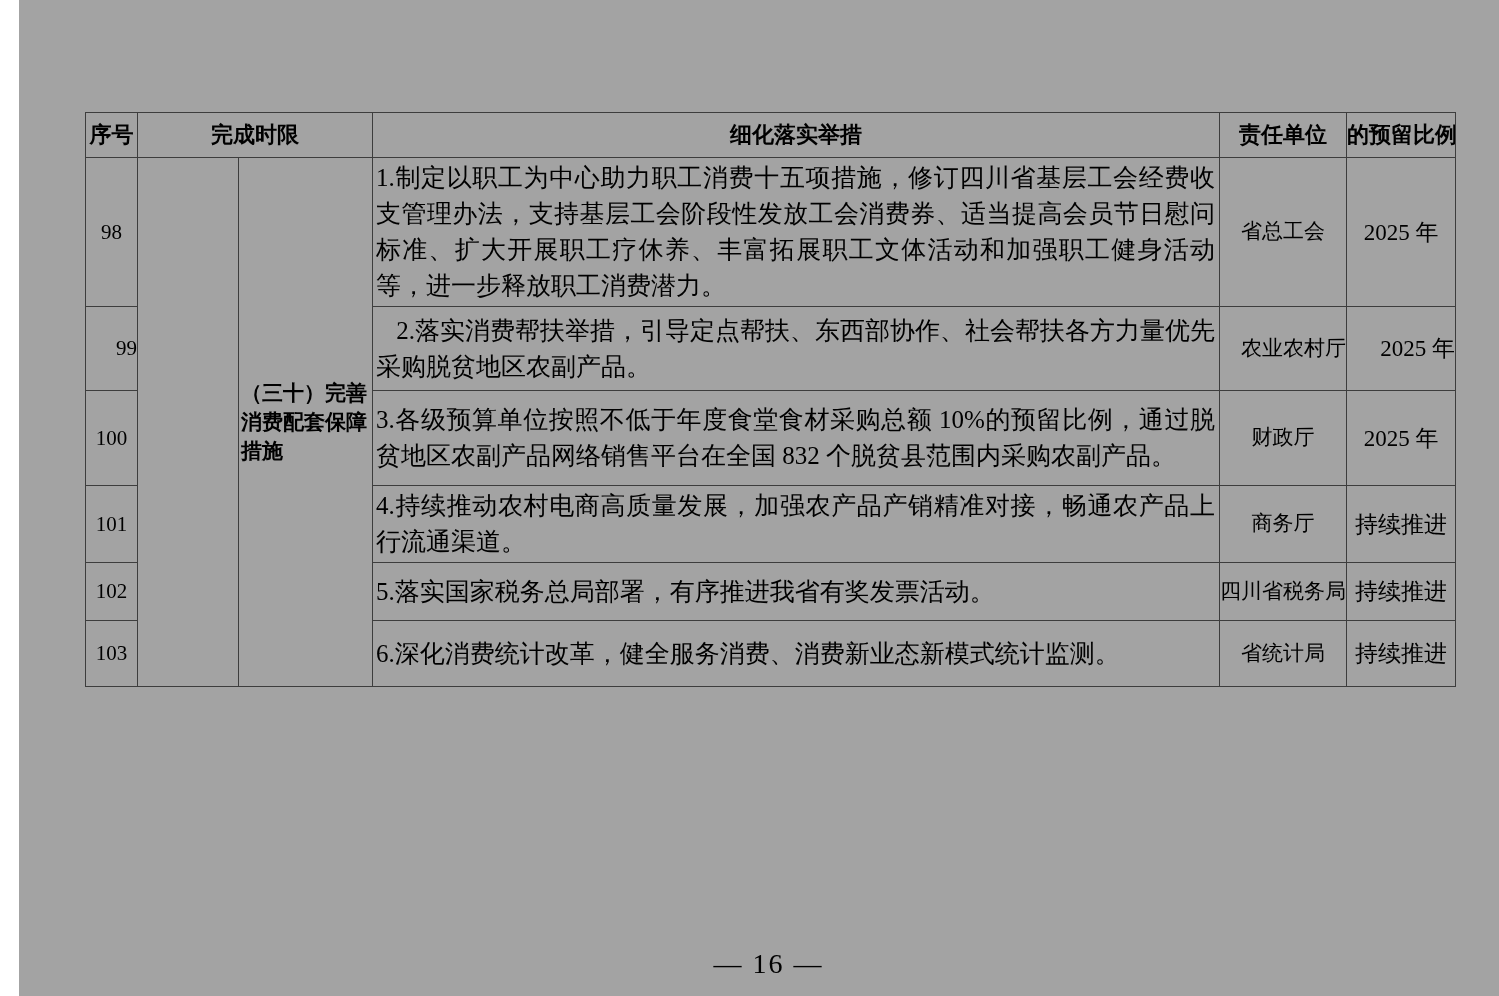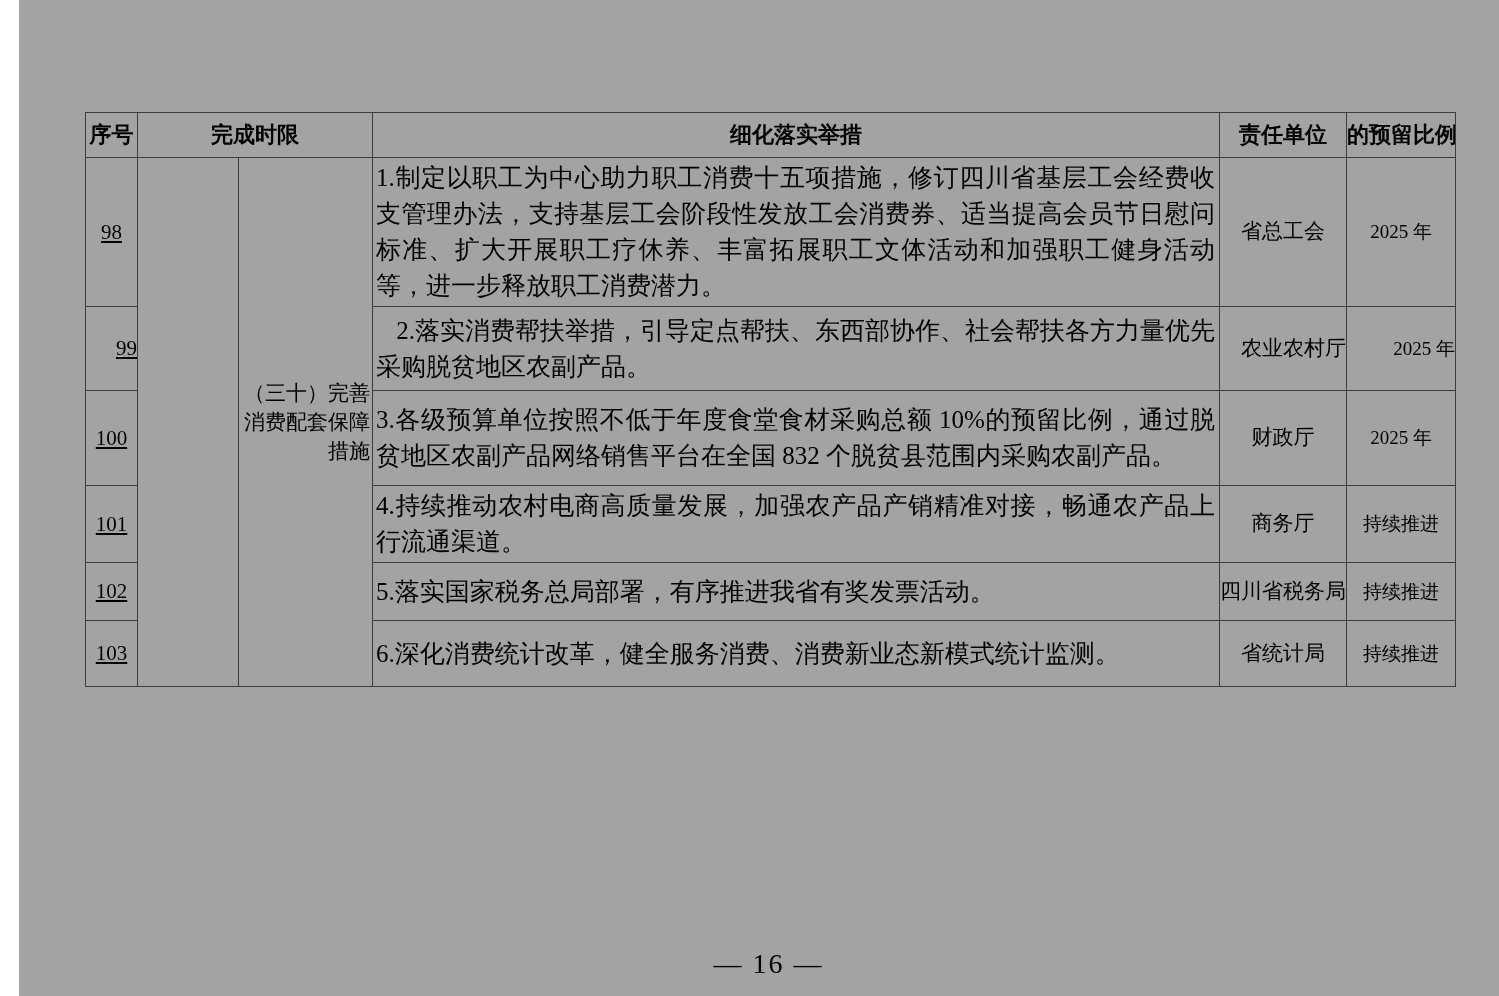--- a/index.html
+++ b/index.html
@@ -37,49 +37,48 @@
   tr.r98  td { height: 114px; }
   tr.r99  td { height: 84px; text-align: right; }
   tr.r100 td { height: 95px; }
   tr.r101 td { height: 58px; }
   tr.r102 td { height: 58px; }
   tr.r103 td { height: 66px; }
 
   td.cell-index {
     text-align: center;
     font-size: 21px;
-    text-decoration: underline;
   }
   td.cell-task-empty { }
   td.cell-task {
-    font-weight: normal;
+    font-weight: bold;
     font-size: 21px;
     line-height: 29px;
-    text-align: right;
+    text-align: left;
     vertical-align: middle;
     padding: 0 2px;
     word-break: break-all;
   }
   td.cell-measure {
     font-size: 25px;
     line-height: 36px;
     text-align: justify;
     text-align-last: left;
     padding: 2px 4px 2px 3px;
     word-break: break-all;
   }
   td.cell-unit {
     text-align: center;
     font-size: 21px;
     padding: 0;
     line-height: 1.3;
   }
   td.cell-deadline {
     text-align: center;
-    font-size: 19px;
+    font-size: 23px;
     white-space: nowrap;
   }
 
   .footer {
     position: absolute;
     left: 0; top: 948px;
     width: 100%;
     text-align: center;
     font-size: 28px;
     letter-spacing: 2px;

